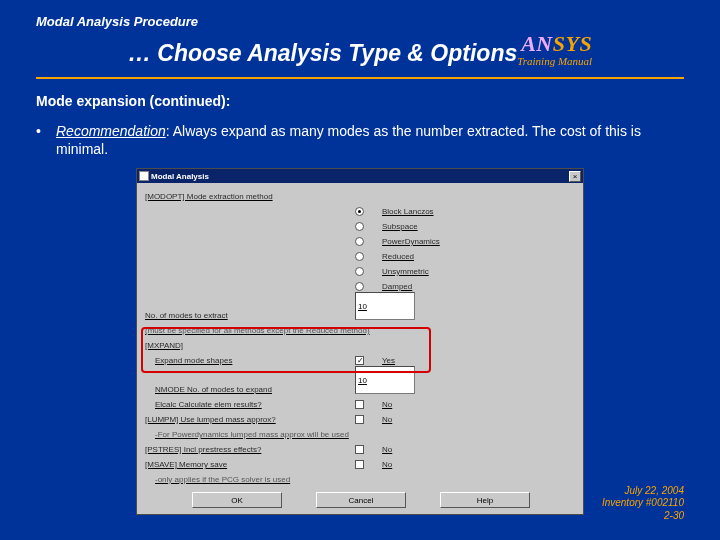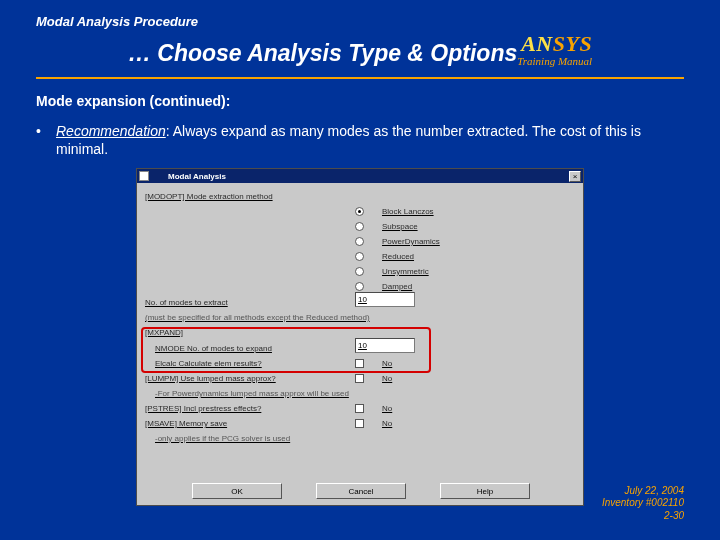--- a/index.html
+++ b/index.html
@@ -10,63 +10,63 @@
     color: #fff;
     position: relative;
     overflow: hidden;
   }
   .header { padding: 14px 36px 4px 36px; }
   .supertitle { font-size: 13px; font-weight: bold; font-style: italic; color: #fff; }
   .titlerow { display: flex; align-items: flex-end; justify-content: center; margin-top: 2px; }
   .title { font-size: 23px; font-weight: bold; font-style: italic; color: #fff; }
   .logoarea { text-align: right; }
   .logo { font-family: "Times New Roman", serif; font-weight: bold; font-style: italic; font-size: 22px; letter-spacing: 0.5px; }
-  .logo .an { color: #fde047; }
+  .logo .an { color: #f0abfc; }
   .logo .sys { color: #f8a300; }
   .tm { font-family: "Times New Roman", serif; font-style: italic; font-size: 11px; color: #f8a300; margin-top: -2px; }
   .hr { height: 2px; background: #f8a300; margin: 6px 36px 0 36px; }
   .body { padding: 14px 36px 0 36px; color: #fff; }
   .subhead { font-weight: bold; font-size: 14px; }
   .bulletrow { display: flex; margin-top: 14px; font-size: 14px; }
   .bulletmark { width: 20px; flex: 0 0 20px; }
   .bullettext { line-height: 1.25; }
   .bullettext .u { text-decoration: underline; font-style: italic; }
   .dialog-wrap { display: flex; justify-content: center; margin-top: 10px; }
   .dialog {
     width: 448px; background: #c9c9c9; border: 1px solid #4c4c4c;
     font-family: "MS Sans Serif", Tahoma, Arial, sans-serif;
     color: #000; font-size: 8.5px;
   }
   .dlg-titlebar {
     background: #0a246a; color: #fff; height: 14px;
     display: flex; align-items: center; justify-content: space-between;
     padding: 0 2px;
   }
-  .dlg-titlebar-left { display: flex; align-items: center; gap: 19px; }
+  .dlg-titlebar-left { display: flex; align-items: center; gap: 2px; }
   .dlg-appicon { width: 10px; height: 10px; background: #fff; border: 1px solid #888; }
   .dlg-title { font-size: 8px; font-weight: bold; }
   .dlg-x { width: 12px; height: 11px; background: #c9c9c9; border: 1px solid #fff; border-right-color:#555; border-bottom-color:#555; display:flex; align-items:center; justify-content:center; font-size:8px; color:#000;}
   .dlg-body { padding: 4px 6px 6px 8px; }
   .dlg-row { display: flex; align-items: flex-end; min-height: 14px; margin-bottom: 1px; text-decoration: underline; }
   .dlg-label { flex: 0 0 210px; font-size: 8px; color: #2a2a2a; white-space: nowrap; overflow: hidden; }
   .dlg-field { flex: 1; display: flex; align-items: center; gap: 4px; }
   .radio, .check { width: 9px; height: 9px; background: #fff; border: 1px solid #555; display: inline-block; position: relative; flex:0 0 9px; }
   .radio { border-radius: 50%; }
   .radio.sel::after { content:""; position:absolute; left:2px; top:2px; width:3px; height:3px; background:#000; border-radius:50%; }
   .check.sel::after { content:""; position:absolute; left:1px; top:-1px; font-size:8px; line-height:9px; }
   .check.sel::after { content:"✓"; color:#000; }
   .opt-label { font-size: 8px; color: #2a2a2a; padding-left: 14px; }
-  .txtbox { height: 15px; background:#fff; border:1px solid #7a7a7a; border-top-color:#4a4a4a; border-left-color:#4a4a4a; font-size:8px; padding:0 2px; display:flex; align-items:center; min-width:60px;}
+  .txtbox { height: 28px; background:#fff; border:1px solid #7a7a7a; border-top-color:#4a4a4a; border-left-color:#4a4a4a; font-size:8px; padding:0 2px; display:flex; align-items:center; min-width:60px;}
   .w60{width:60px;}
   .highlight {
     position: absolute; border: 2px solid #d40000; border-radius: 4px;
     pointer-events: none;
   }
   .dlg-buttons { display:flex; justify-content: space-around; margin-top: 8px; padding: 0 30px; }
-  .dlg-btn { width: 90px; height: 16px; background:#c9c9c9; border:1px solid #fff; border-right-color:#555; border-bottom-color:#555; font-size:8px; display:flex; align-items:center; justify-content:center;margin-top:32px; }
+  .dlg-btn { width: 90px; height: 16px; background:#c9c9c9; border:1px solid #fff; border-right-color:#555; border-bottom-color:#555; font-size:8px; display:flex; align-items:center; justify-content:center; }
   .footer { position: absolute; right: 36px; bottom: 18px; text-align: right; font-style: italic; font-size: 10px; color: #f8a300; line-height: 1.25; }
 </style>
 </head>
 <body>
 
 <div class="header">
   <div class="supertitle">Modal Analysis Procedure</div>
   <div class="titlerow">
     <div class="title">… Choose Analysis Type &amp; Options</div>
     <div class="logoarea">
@@ -152,20 +152,27 @@
             </div>
           </div>
         <div class="dlg-row">
             <div class="dlg-label" style="flex-basis:100%; color:#555;">(must be specified for all methods except the Reduced method)</div>
           </div>
 
         <div class="dlg-row">
             <div class="dlg-label">[MXPAND]</div>
           </div>
         <div class="dlg-row">
+            <div class="dlg-label" style="padding-left:10px;">Expand mode shapes</div>
+            <div class="dlg-field">
+              <span class="check sel"></span>
+              <span class="opt-label">Yes</span>
+            </div>
+          </div>
+        <div class="dlg-row">
             <div class="dlg-label" style="padding-left:10px;">NMODE No. of modes to expand</div>
             <div class="dlg-field">
               <div class="txtbox w60">10</div>
             </div>
           </div>
         <div class="dlg-row">
             <div class="dlg-label" style="padding-left:10px;">Elcalc Calculate elem results?</div>
             <div class="dlg-field">
               <span class="check"></span>
               <span class="opt-label">No</span>

